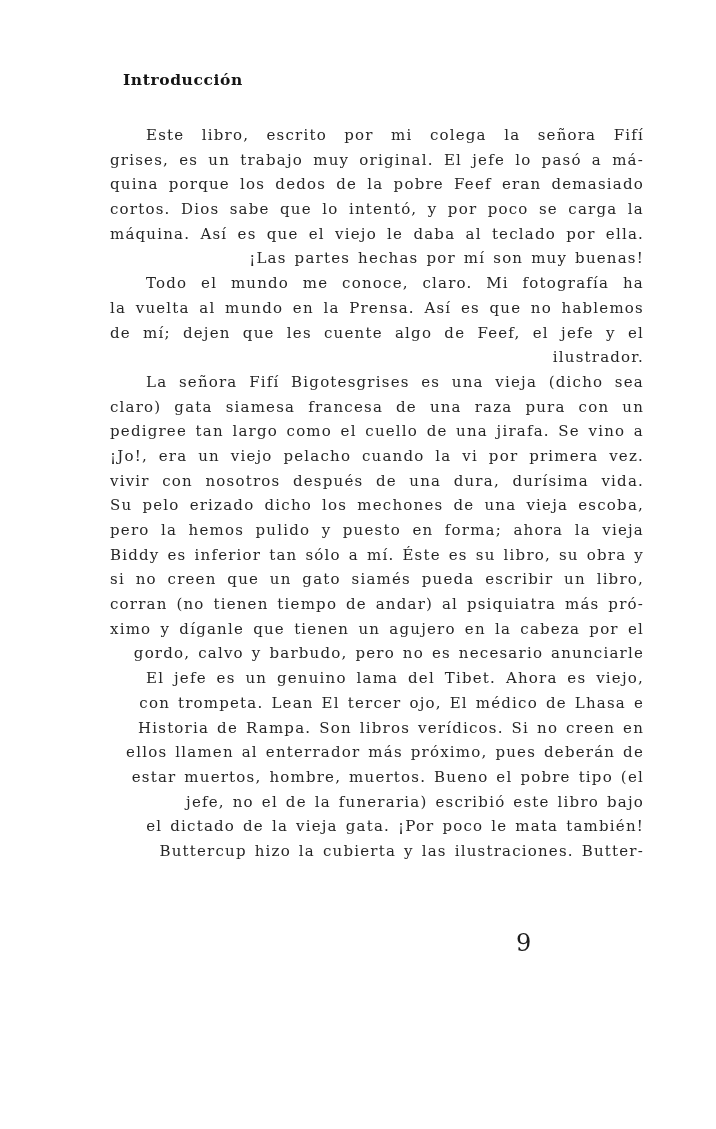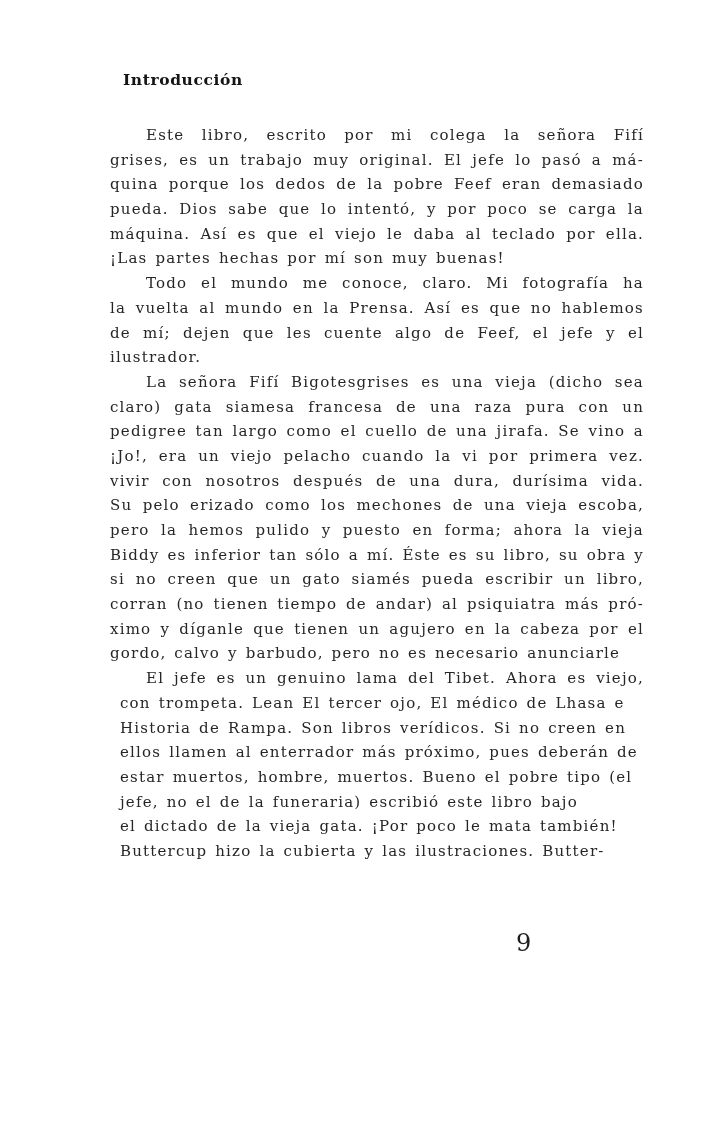--- a/index.html
+++ b/index.html
@@ -36,60 +36,60 @@
     letter-spacing: 1.2px;
     word-spacing: 2px;
     white-space: normal;
     overflow: hidden;
   }
   
   .s-f { text-indent: 36px; text-align: justify; text-align-last: justify; }
   
   .s-j { text-align: justify; text-align-last: justify; }
   
-  .s-l { text-align: left; }
+  .s-l { text-align: right; }
   
-  .s-c { text-align: left; padding-left: 10px; }
+  .s-c { text-align: right; padding-left: 10px; }
   .pagenum {
     position: absolute;
     left: 516px;
     top: 931px;
     font-size: 24px;
     line-height: 1;
     letter-spacing: 0;
     color: #1d1d1d;
   }
 </style>
 </head>
 <body>
 
 <div class="content">
   <h1 class="title">Introducción</h1>
   <div>
       <div class="para">
         <div class="ln s-f">Este libro, escrito por mi colega la señora Fifí Bigotes-</div>
         <div class="ln s-j">grises, es un trabajo muy original. El jefe lo pasó a má-</div>
         <div class="ln s-j">quina porque los dedos de la pobre Feef eran demasiado</div>
-        <div class="ln s-j">pueda. Dios sabe que lo intentó, y por poco se carga la</div>
+        <div class="ln s-j">cortos. Dios sabe que lo intentó, y por poco se carga la</div>
         <div class="ln s-j">máquina. Así es que el viejo le daba al teclado por ella.</div>
         <div class="ln s-l">¡Las partes hechas por mí son muy buenas!</div>
       </div>
       <div class="para">
         <div class="ln s-f">Todo el mundo me conoce, claro. Mi fotografía ha dado</div>
         <div class="ln s-j">la vuelta al mundo en la Prensa. Así es que no hablemos</div>
         <div class="ln s-j">de mí; dejen que les cuente algo de Feef, el jefe y el</div>
         <div class="ln s-l">ilustrador.</div>
       </div>
       <div class="para">
         <div class="ln s-f">La señora Fifí Bigotesgrises es una vieja (dicho sea</div>
         <div class="ln s-j">claro) gata siamesa francesa de una raza pura con un</div>
         <div class="ln s-j">pedigree tan largo como el cuello de una jirafa. Se vino a</div>
         <div class="ln s-j">¡Jo!, era un viejo pelacho cuando la vi por primera vez.</div>
         <div class="ln s-j">vivir con nosotros después de una dura, durísima vida.</div>
-        <div class="ln s-j">Su pelo erizado como los mechones de una vieja escoba,</div>
+        <div class="ln s-j">Su pelo erizado dicho los mechones de una vieja escoba,</div>
         <div class="ln s-j">pero la hemos pulido y puesto en forma; ahora la vieja</div>
         <div class="ln s-j">Biddy es inferior tan sólo a mí. Éste es su libro, su obra y</div>
         <div class="ln s-j">si no creen que un gato siamés pueda escribir un libro,</div>
         <div class="ln s-j">corran (no tienen tiempo de andar) al psiquiatra más pró-</div>
         <div class="ln s-j">ximo y díganle que tienen un agujero en la cabeza por el</div>
       </div>
       <div class="para">
         <div class="ln s-l">gordo, calvo y barbudo, pero no es necesario anunciarle</div>
         <div class="ln s-f">El jefe es un genuino lama del Tibet. Ahora es viejo,</div>
         <div class="ln s-c">con trompeta. Lean El tercer ojo, El médico de Lhasa e</div>

